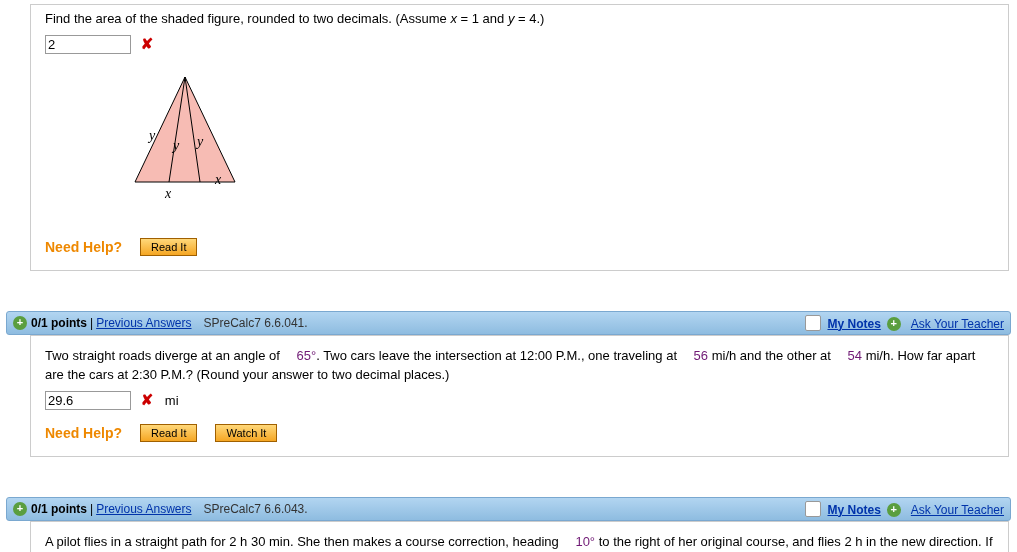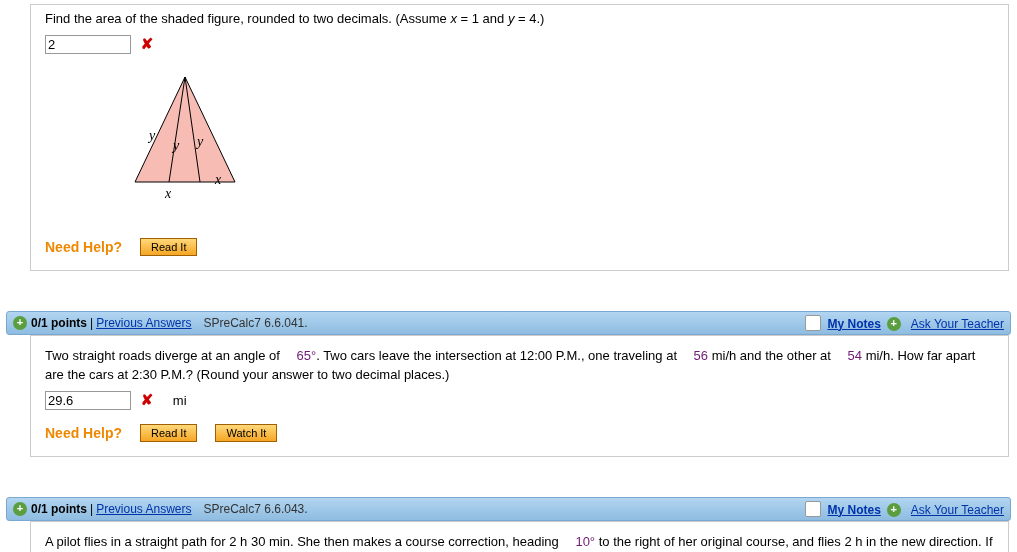--- a/index.html
+++ b/index.html
@@ -65,21 +65,21 @@
     font-size: 13px;
     border: 1px solid #999;
     padding: 1px 2px;
   }
   .x-mark {
     color: #cc0000;
     font-weight: bold;
     font-size: 15px;
     margin-left: 6px;
   }
-  .unit { margin-left: 16px; }
+  .unit { margin-left: 8px; }
   .need-help {
     color: #ee8800;
     font-weight: bold;
     font-size: 14px;
     margin-top: 14px;
     display: flex;
     align-items: center;
     gap: 18px;
   }
   .help-btn {

